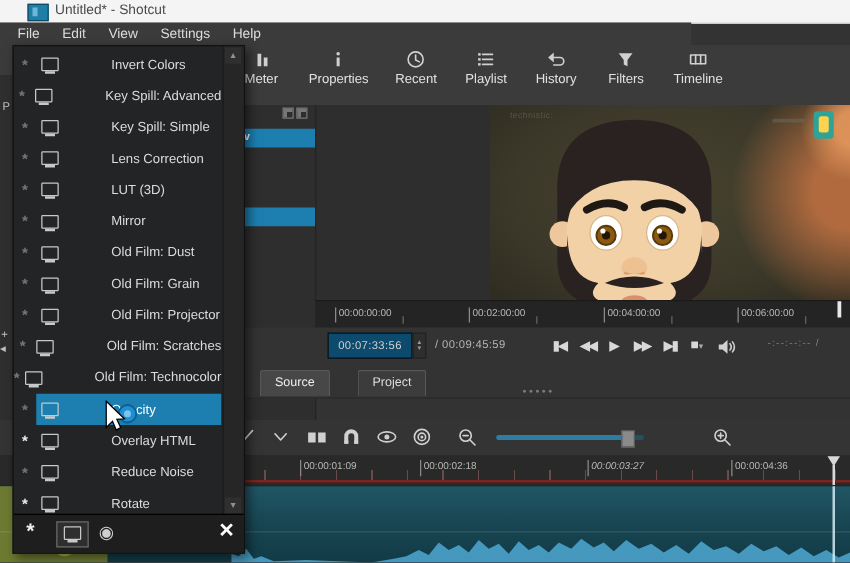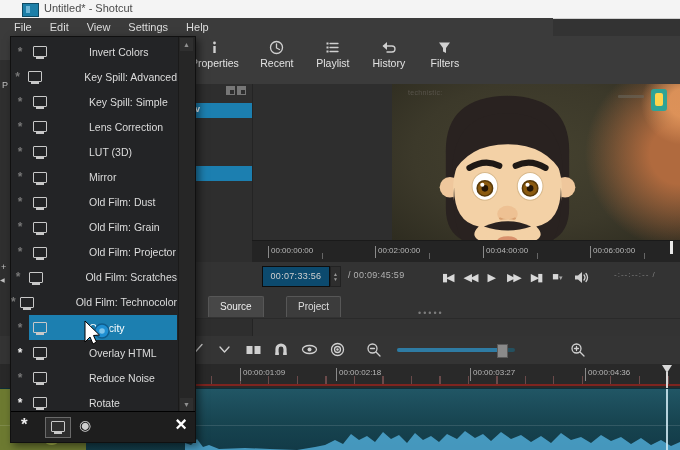--- a/index.html
+++ b/index.html
@@ -147,20 +147,27 @@
     <span class="menu-item">Edit</span>
     <span class="menu-item">View</span>
     <span class="menu-item">Settings</span>
     <span class="menu-item">Help</span>
   </div>
 
   <div class="abs" id="toolbar">
     <div id="toolbar-items">
       <div class="tb">
         <svg width="15" height="15" viewBox="0 0 15 15">
+            <rect class="fl" x="4" y="3" width="3" height="10"></rect>
+            <rect class="fl" x="9" y="6" width="3" height="7"></rect>
+          </svg>
+        <span class="tlabel">Meter</span>
+      </div>
+      <div class="tb">
+        <svg width="15" height="15" viewBox="0 0 15 15">
             <circle class="fl" cx="7.5" cy="3" r="1.4"></circle>
             <rect class="fl" x="6.3" y="6" width="2.4" height="7"></rect>
           </svg>
         <span class="tlabel">Properties</span>
       </div>
       <div class="tb">
         <svg width="15" height="15" viewBox="0 0 15 15">
             <circle class="st" cx="7.5" cy="7.5" r="6"></circle>
             <path class="st" d="M7.5 4v4l3 1.5"></path>
           </svg>
@@ -180,20 +187,27 @@
             <path class="st" d="M3 6h8a3 3 0 0 1 0 6H6"></path>
             <path class="fl" d="M6 2L1.5 6L6 10z"></path>
           </svg>
         <span class="tlabel">History</span>
       </div>
       <div class="tb">
         <svg width="15" height="15" viewBox="0 0 15 15">
             <path class="fl" d="M2 2.5h11L9 8v5l-3-1.5V8z"></path>
           </svg>
         <span class="tlabel">Filters</span>
+      </div>
+      <div class="tb">
+        <svg width="15" height="15" viewBox="0 0 15 15">
+            <rect class="st" x="1.5" y="4" width="12" height="7"></rect>
+            <path class="st" d="M5.5 4v7M9.5 4v7"></path>
+          </svg>
+        <span class="tlabel">Timeline</span>
       </div>
     </div>
   </div>
 
   <div class="abs" id="left-strip"></div>
   <span class="abs edge-frag" style="left:2px;top:80px;">P</span>
   <span class="abs edge-frag" style="left:1px;top:262px;">+</span>
   <span class="abs edge-frag" style="left:0px;top:276px;font-size:6px;">◀</span>
   <span class="abs edge-frag" style="left:2px;top:346px;">T</span>
 
@@ -313,21 +327,21 @@
     <svg class="ticon" style="left:570px;" width="16" height="16" viewBox="0 0 16 16">
         <circle class="st" cx="6.5" cy="6.5" r="4.5"></circle>
         <path class="st" d="M10 10l4 4M4.5 6.5h4M6.5 4.5v4"></path>
       </svg>
   </div>
 
   <div class="abs" id="truler">
     <span id="truler-ticks"></span>
     <span class="tr-label" style="left:240px;">00:00:01:09</span>
     <span class="tr-label" style="left:336px;">00:00:02:18</span>
-    <span class="tr-label" style="left:470px;">00:00:03:27</span>
+    <span class="tr-label" style="left:470px;font-style:italic;">00:00:03:27</span>
     <span class="tr-label" style="left:585px;">00:00:04:36</span>
     <span id="red-line"></span>
     <span id="t-playhead-tri"></span>
     <span id="t-playhead-stem"></span>
   </div>
 
   <div class="abs" id="track">
     <span id="clip-thumb"></span>
     <span id="track-line"></span>
     <svg id="wave" width="495" height="30" viewBox="0 0 495 30">

